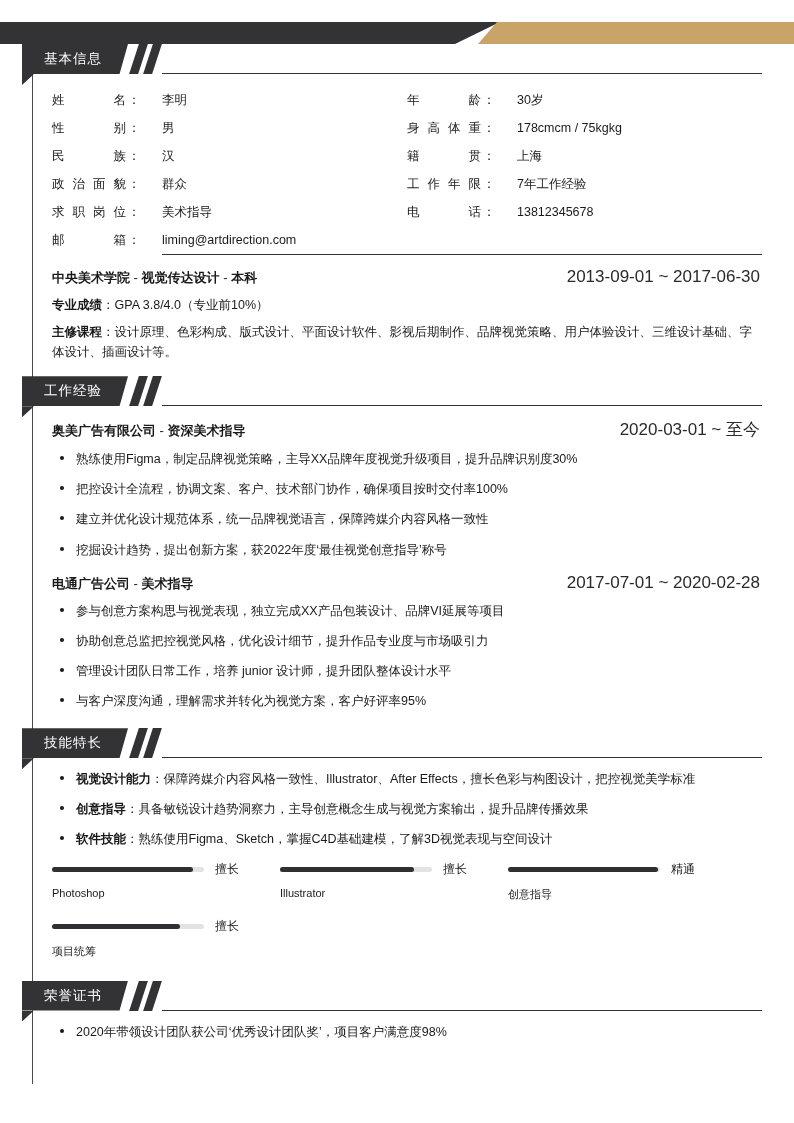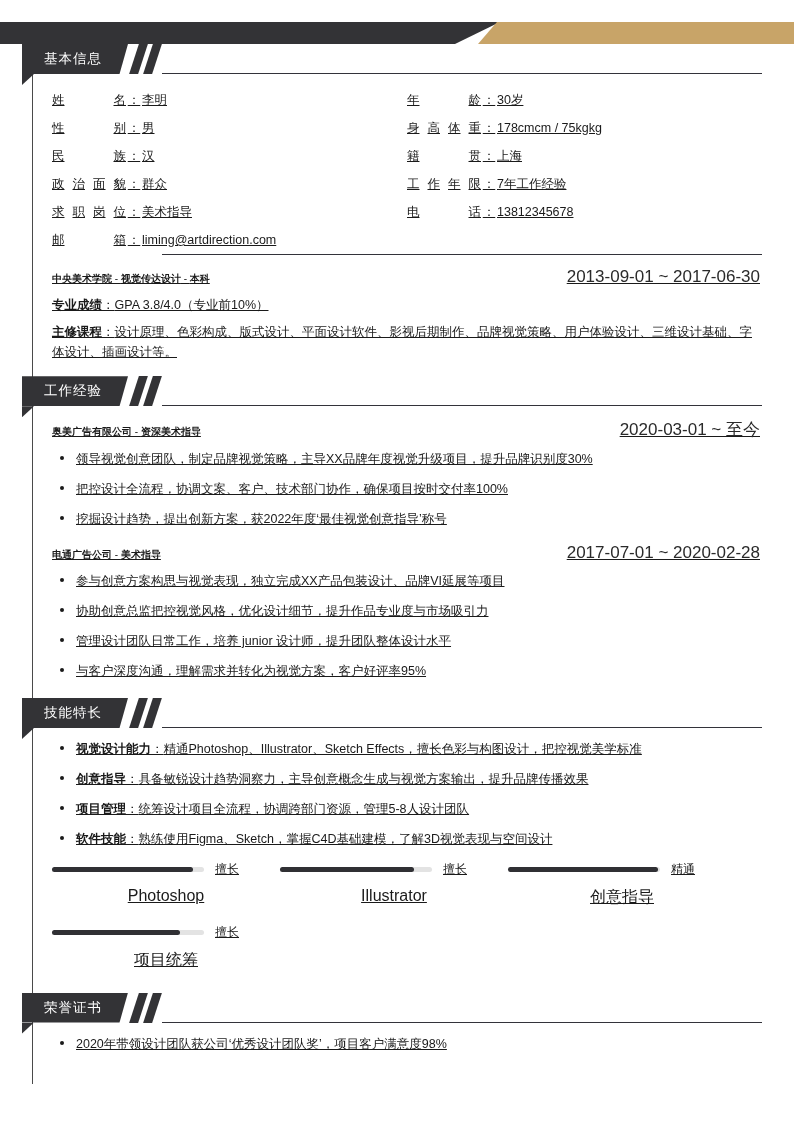--- a/index.html
+++ b/index.html
@@ -42,21 +42,21 @@
   
   .spine {
     position: absolute;
     left: 32px;
     top: 44px;
     width: 1px;
     height: 1040px;
     background: #4a4a4a;
   }
   
-  .section { position: relative; text-decoration: underline; }
+  .section { position: relative; }
   .sec-head {
     position: relative;
     height: 30px;
     margin-left: 22px;
     margin-bottom: 0;
   }
   .sec-head .plate {
     position: absolute;
     left: 0; top: 0;
     height: 30px;
@@ -109,29 +109,29 @@
   }
   .info-row { display: flex; align-items: baseline; font-size: 12.5px; }
   .info-label {
     width: 74px;
     display: flex;
     justify-content: space-between;
     color: #1a1a1a;
   }
   .info-label i { font-style: normal; }
   .info-colon { width: 16px; text-align: center; }
-  .info-value { color: #1a1a1a; }
+  .info-value { color: #1a1a1a; margin-left: 20px; }
   
   .entry-head {
     display: flex;
     justify-content: space-between;
     align-items: baseline;
     margin-bottom: 9px;
   }
-  .entry-title { font-size: 10px; font-weight: bold; text-align: right; }
+  .entry-title { font-size: 13px; font-weight: bold; text-align: right; }
   .entry-title .sep { font-weight: normal; }
   .entry-date { font-size: 17px; color: #2a2a2a; }
   .edu-line { font-size: 12.5px; margin-bottom: 8px; line-height: 1.55; }
   .edu-line b { font-weight: bold; margin-top: 39px; }
   
   ul.bullets { list-style: none; margin: 0 0 6px 0; padding: 0; }
   ul.bullets li {
     position: relative;
     padding-left: 24px;
     font-size: 12.5px;
@@ -148,38 +148,38 @@
   }
   ul.bullets li b { font-weight: bold; }
   .exp-block { margin-bottom: 2px; }
   .exp-block.second { margin-top: 14px; }
   
   .bars {
     display: flex;
     flex-wrap: wrap;
     margin-top: 8px;
   }
-  .bar-item { width: 228px; margin-bottom: 16px; text-align: center; }
+  .bar-item { width: 228px; margin-bottom: 16px; }
   .bar-top { display: flex; align-items: center; }
   .bar-track {
     position: relative;
     width: 152px;
     height: 5px;
     border-radius: 3px;
     background: #e3e3e3;
   }
   .bar-fill {
     position: absolute;
     left: 0; top: 0;
     height: 5px;
     border-radius: 3px;
     background: #303034;
   }
   .bar-level { font-size: 12px; margin-left: 11px; }
-  .bar-name { font-size: 16px; margin-top: 9px; }
+  .bar-name { font-size: 11px; margin-top: 9px; }
 </style>
 </head>
 <body>
 
 <div class="page">
 
   <div class="topbar">
     <div class="dark"></div>
     <div class="gold"></div>
   </div>
@@ -337,22 +337,23 @@
     <div class="sec-body">
 
       <div class="exp-block">
         <div class="entry-head">
           <div class="entry-title">
             <span>奥美广告有限公司</span><span class="sep"> - </span><span>资深美术指导</span>
           </div>
           <div class="entry-date">2020-03-01 ~ 至今</div>
         </div>
         <ul class="bullets">
-          <li>领导视觉创意团队，制定品牌视觉策略，主导XX品牌年度视觉升级项目，提升品牌识别度30%</li>
+          <li>熟练使用Figma，制定品牌视觉策略，主导XX品牌年度视觉升级项目，提升品牌识别度30%</li>
           <li>把控设计全流程，协调文案、客户、技术部门协作，确保项目按时交付率100%</li>
+          <li>建立并优化设计规范体系，统一品牌视觉语言，保障跨媒介内容风格一致性</li>
           <li>挖掘设计趋势，提出创新方案，获2022年度‘最佳视觉创意指导’称号</li>
         </ul>
       </div>
 
       <div class="exp-block second">
         <div class="entry-head">
           <div class="entry-title">
             <span>电通广告公司</span><span class="sep"> - </span><span>美术指导</span>
           </div>
           <div class="entry-date">2017-07-01 ~ 2020-02-28</div>
@@ -373,23 +374,22 @@
       <div class="plate">
         <span>技能特长</span>
       </div>
       <div class="slash s1"></div>
       <div class="slash s2"></div>
       <div class="notch"></div>
     </div>
     <div class="sec-rule"></div>
     <div class="sec-body">
       <ul class="bullets">
-        <li><b>视觉设计能力</b><span>：</span><span>精通Photoshop、Illustrator、Sketch Effects，擅长色彩与构图设计，把控视觉美学标准</span></li>
+        <li><b>视觉设计能力</b><span>：</span><span>保障跨媒介内容风格一致性、Illustrator、After Effects，擅长色彩与构图设计，把控视觉美学标准</span></li>
         <li><b>创意指导</b><span>：</span><span>具备敏锐设计趋势洞察力，主导创意概念生成与视觉方案输出，提升品牌传播效果</span></li>
-        <li><b>项目管理</b><span>：</span><span>统筹设计项目全流程，协调跨部门资源，管理5-8人设计团队</span></li>
         <li><b>软件技能</b><span>：</span><span>熟练使用Figma、Sketch，掌握C4D基础建模，了解3D视觉表现与空间设计</span></li>
       </ul>
 
       <div class="bars">
         <div class="bar-item">
           <div class="bar-top">
             <div class="bar-track">
               <div class="bar-fill" style="width: 93%;"></div>
             </div>
             <span class="bar-level">擅长</span>

